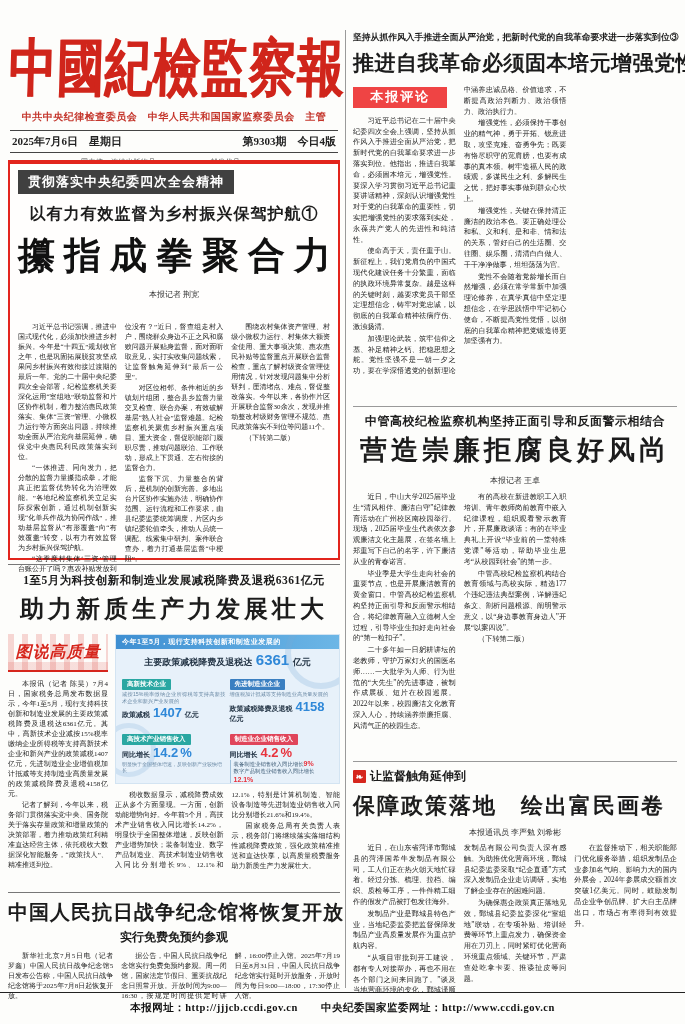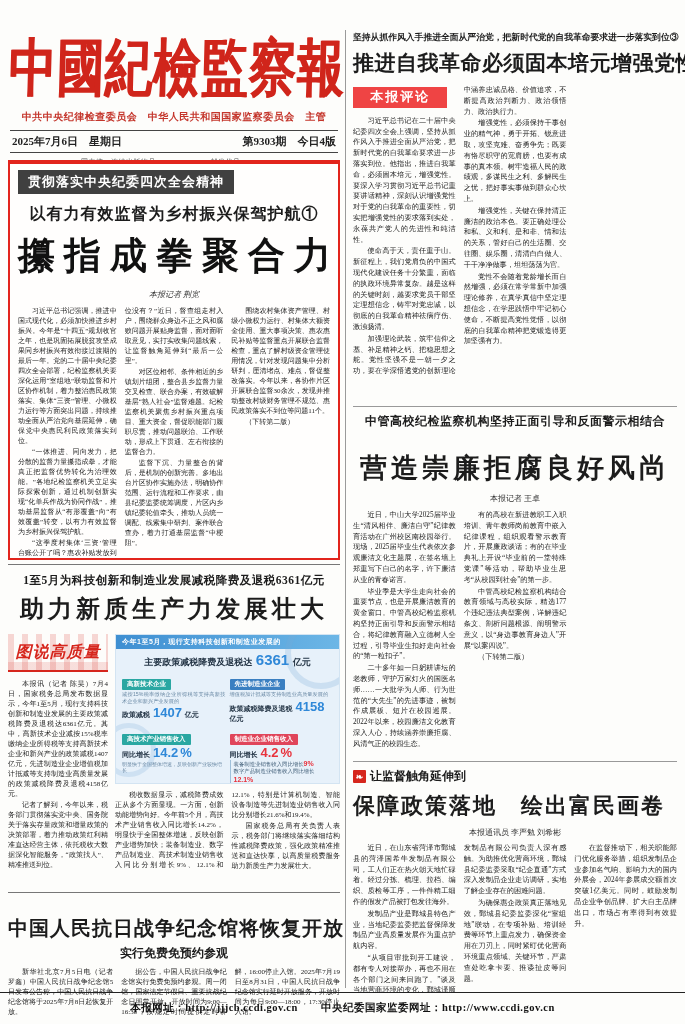--- a/index.html
+++ b/index.html
@@ -39,21 +39,21 @@
   }
   .kicker-badge{
     display:inline-block; background:#404040; color:#fff; font-weight:bold;
     font-size:13px; padding:3px 10px; letter-spacing:1px;
   }
   .series-title{ text-align:center; font-size:16px; font-weight:bold; margin-top:10px; letter-spacing:1px;}
   .lead-headline{
     text-align:center; font-family:"Liberation Sans","DejaVu Sans",sans-serif;
     font-weight:900; font-size:37px; letter-spacing:9px; margin-top:6px; color:#111; white-space:nowrap;
   }
-  .lead-byline{ margin:8px 0 6px;font-style:italic; }
+  .lead-byline{ margin:8px 0 22px; }
   .lead-body{ height:258px; }
   
   .tax-section{ position:absolute; left:8px; top:564px; width:332px; height:328px; border-top:1px solid #777; padding-top:8px;}
   .tax-kicker{ text-align:center; font-size:11.5px; font-weight:bold; letter-spacing:.5px;}
   .tax-headline{ text-align:center; font-size:24px; font-weight:900; letter-spacing:4px; margin-top:5px; white-space:nowrap;}
   .tax-content{ display:flex; gap:7px; margin-top:9px; }
   .tax-left{ width:100px; }
   .column-logo{
     position:relative; height:38px; display:flex; align-items:center; justify-content:center;
     font-size:16px; font-weight:900; font-style:italic; color:#d6261d; letter-spacing:1px;
@@ -85,39 +85,39 @@
   .pill.teal{ background:#2aa7a2; } .pill.blue{ background:#3a7fc1; } .pill.red{ background:#e0455a; }
   .ig-desc{ font-size:5.2px; color:#66880; color:#6b8aa5; line-height:6.5px; margin:1px 0; text-align:justify;}
   .ig-val{ font-size:7px; font-weight:bold; color:#234; }
   .ig-val .big{ font-size:13px; color:#2f88d8; padding:0 1px; }
   .ig-val .big.red, .ig-item b{ color:#e8323c; }
   .ig-note{ font-size:5px; color:#6b8aa5; line-height:6px; margin-top:1px;}
   .ig-item{ font-size:5.4px; color:#3c5a74; line-height:7.5px; border-left:1px solid #9fc0da; padding-left:3px; }
   .ig-item b{ font-size:7px; }
   .tax-bottom{ height:86px; margin-top:6px; }
   
-  .museum-section{ position:absolute; left:8px; top:892px; width:332px; height:96px; border-top:1px solid #777; padding-top:22px;}
+  .museum-section{ position:absolute; left:8px; top:892px; width:332px; height:96px; border-top:1px solid #777; padding-top:6px;}
   .museum-headline{ text-align:center; font-size:20px; font-weight:900; letter-spacing:1px; white-space:nowrap;}
   .museum-subtitle{ text-align:center; font-size:12px; font-weight:bold; margin-top:3px;}
   .museum-body{ height:52px; margin-top:5px;}
   
   .vdivider{ position:absolute; left:345px; top:30px; height:958px; width:1px; background:#9a9a9a; }
   .right-col{ position:absolute; left:353px; top:32px; width:324px; }
   .commentary{ height:368px; }
   .commentary-kicker{ font-size:8.8px; font-weight:bold; text-align:center; white-space:nowrap; letter-spacing:0;}
   .commentary-headline{ font-size:21px; font-weight:900; text-align:center; margin-top:5px; white-space:nowrap; letter-spacing:.5px;}
   .commentary-body{ height:300px; margin-top:8px;}
   .commentary-badge{
     background:#ef4444; color:#fff; font-weight:bold; font-size:13px; letter-spacing:2px;
     text-align:center; padding:5px 0; width:92%; margin:2px 0 8px;
   }
   .hrule{ border-top:1px solid #999; margin:6px 0; }
   .campus{ height:342px; }
   .campus-kicker{ text-align:center; font-size:12px; font-weight:bold; letter-spacing:.5px; margin-top:4px;}
-  .campus-headline{ text-align:center; font-size:27px; font-weight:900; letter-spacing:4px; margin-top:20px; white-space:nowrap;}
+  .campus-headline{ text-align:center; font-size:27px; font-weight:900; letter-spacing:4px; margin-top:2px; white-space:nowrap;}
   .campus-byline{ margin:7px 0 6px; }
   .campus-body{ height:252px; }
   .industry{ height:232px; }
   .industry-label{ display:flex; align-items:center; gap:4px; font-size:12px; font-weight:bold; margin-top:6px;}
   .leaf-icon{
     width:13px; height:13px; background:#d6261d; color:#fff; font-size:9px;
     display:flex; align-items:center; justify-content:center; border-radius:1px;
   }
   .industry-headline{ text-align:left; font-size:22px; font-weight:900; letter-spacing:2px; margin-top:6px; white-space:nowrap;}
   .industry-byline{ margin:6px 0 5px; }

